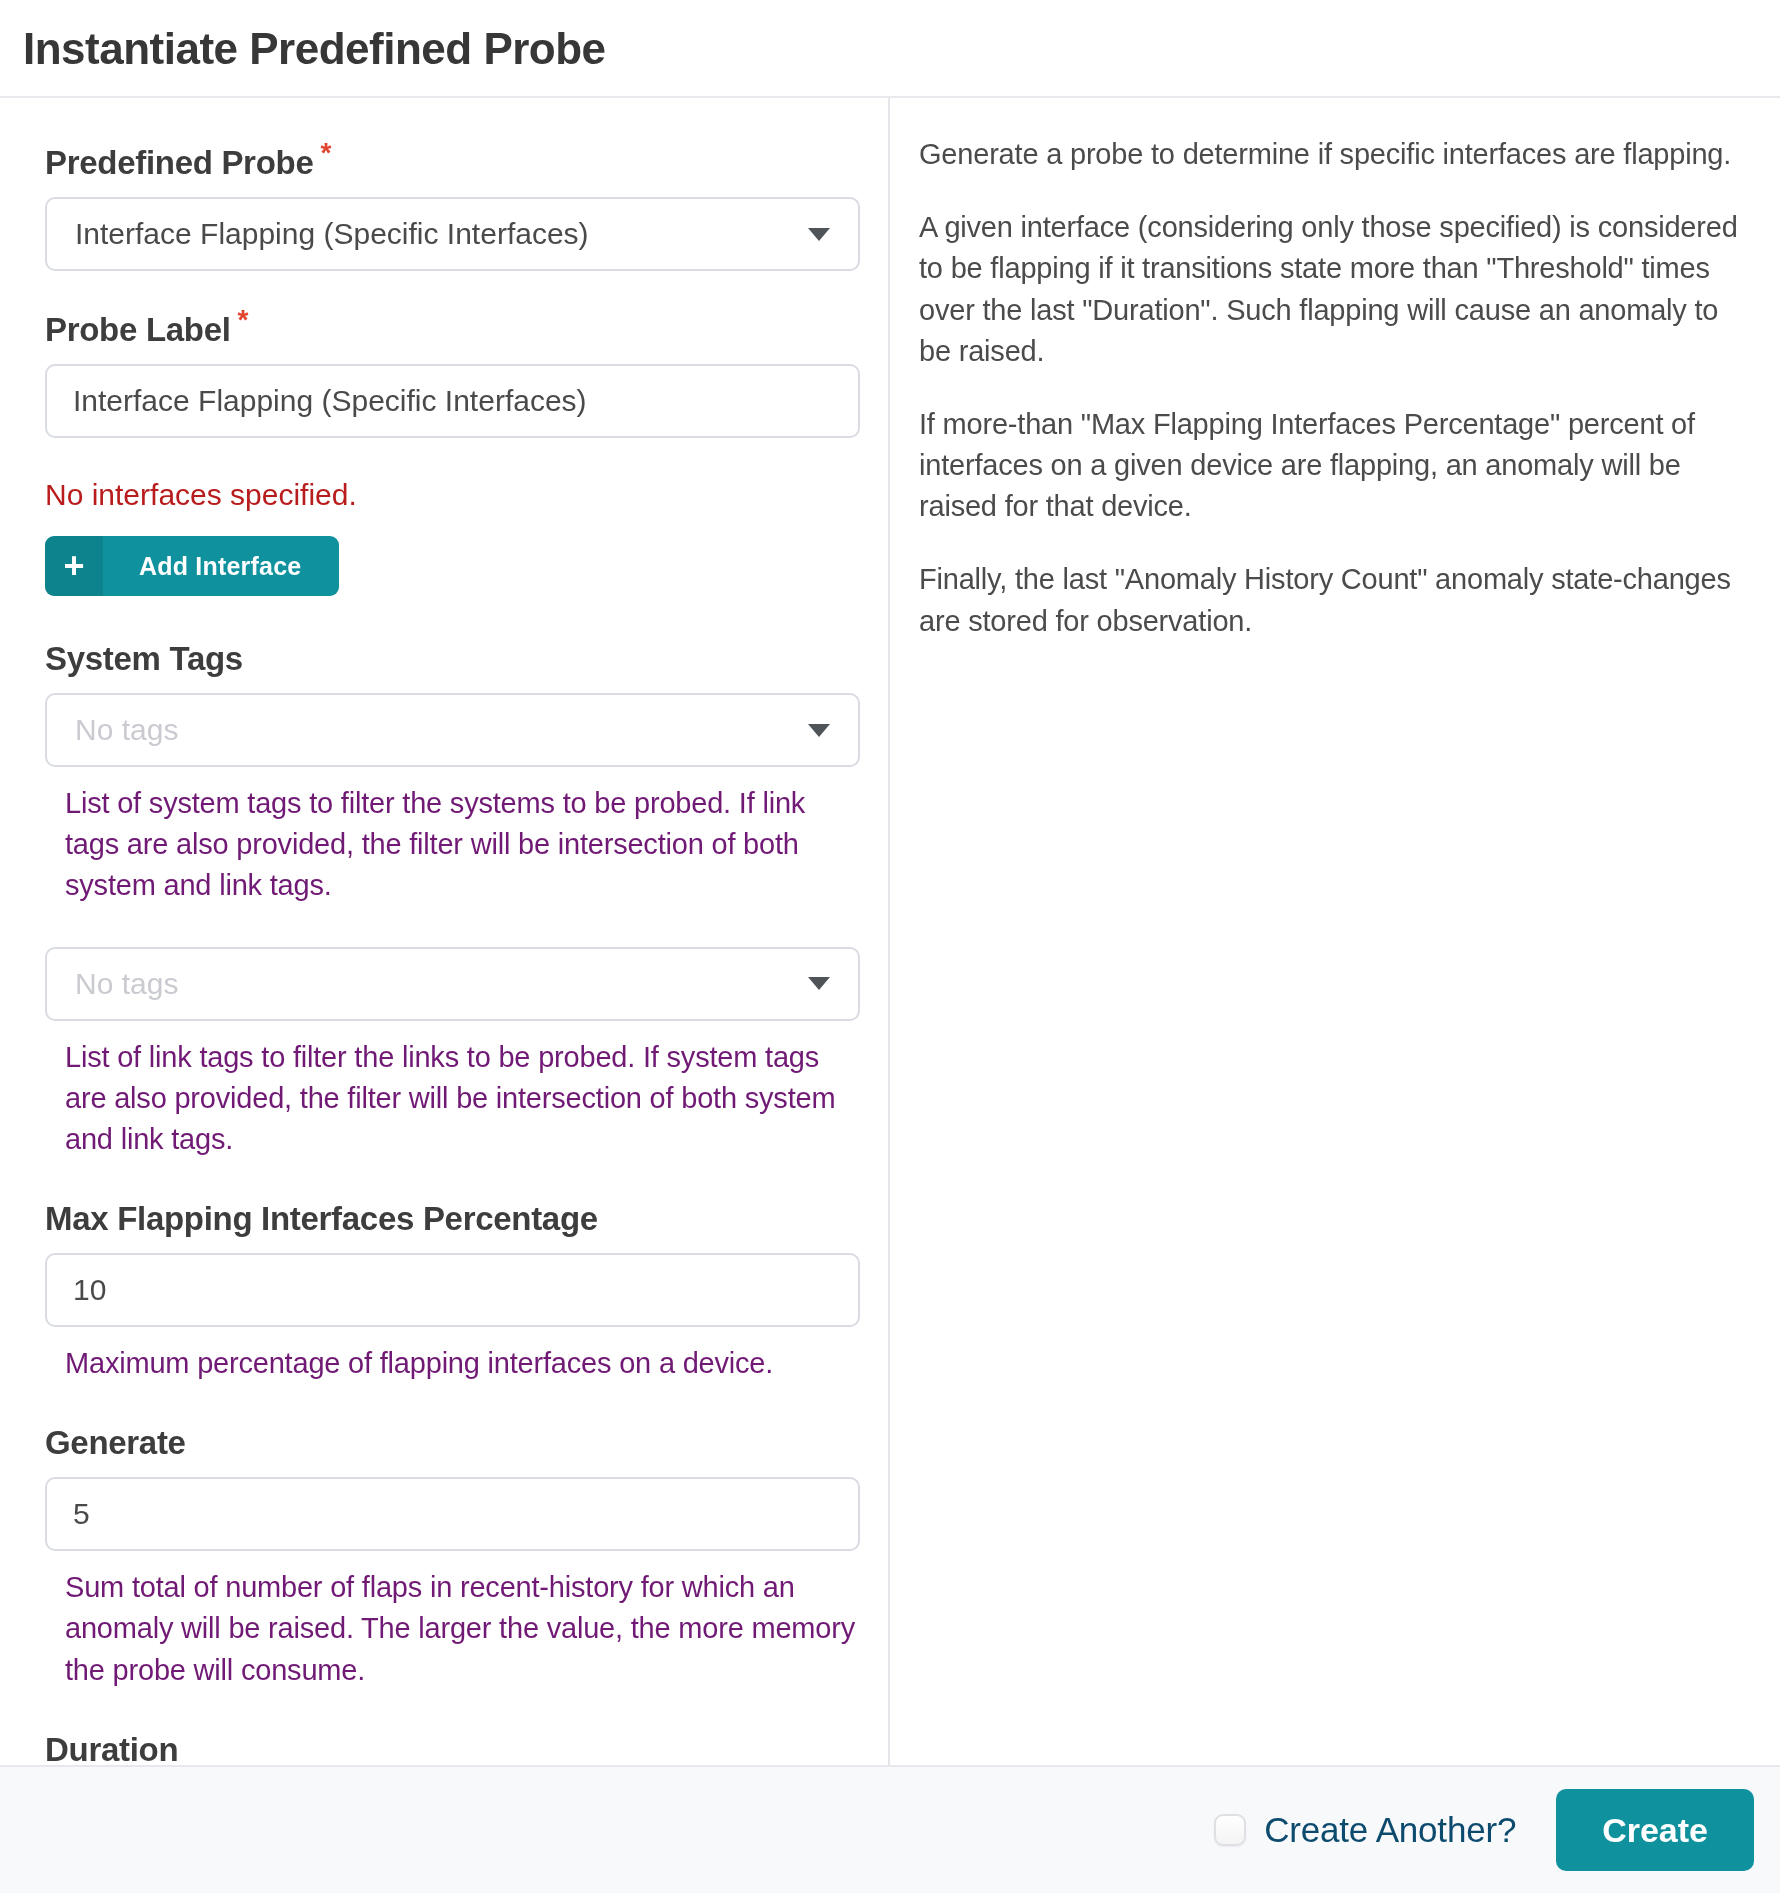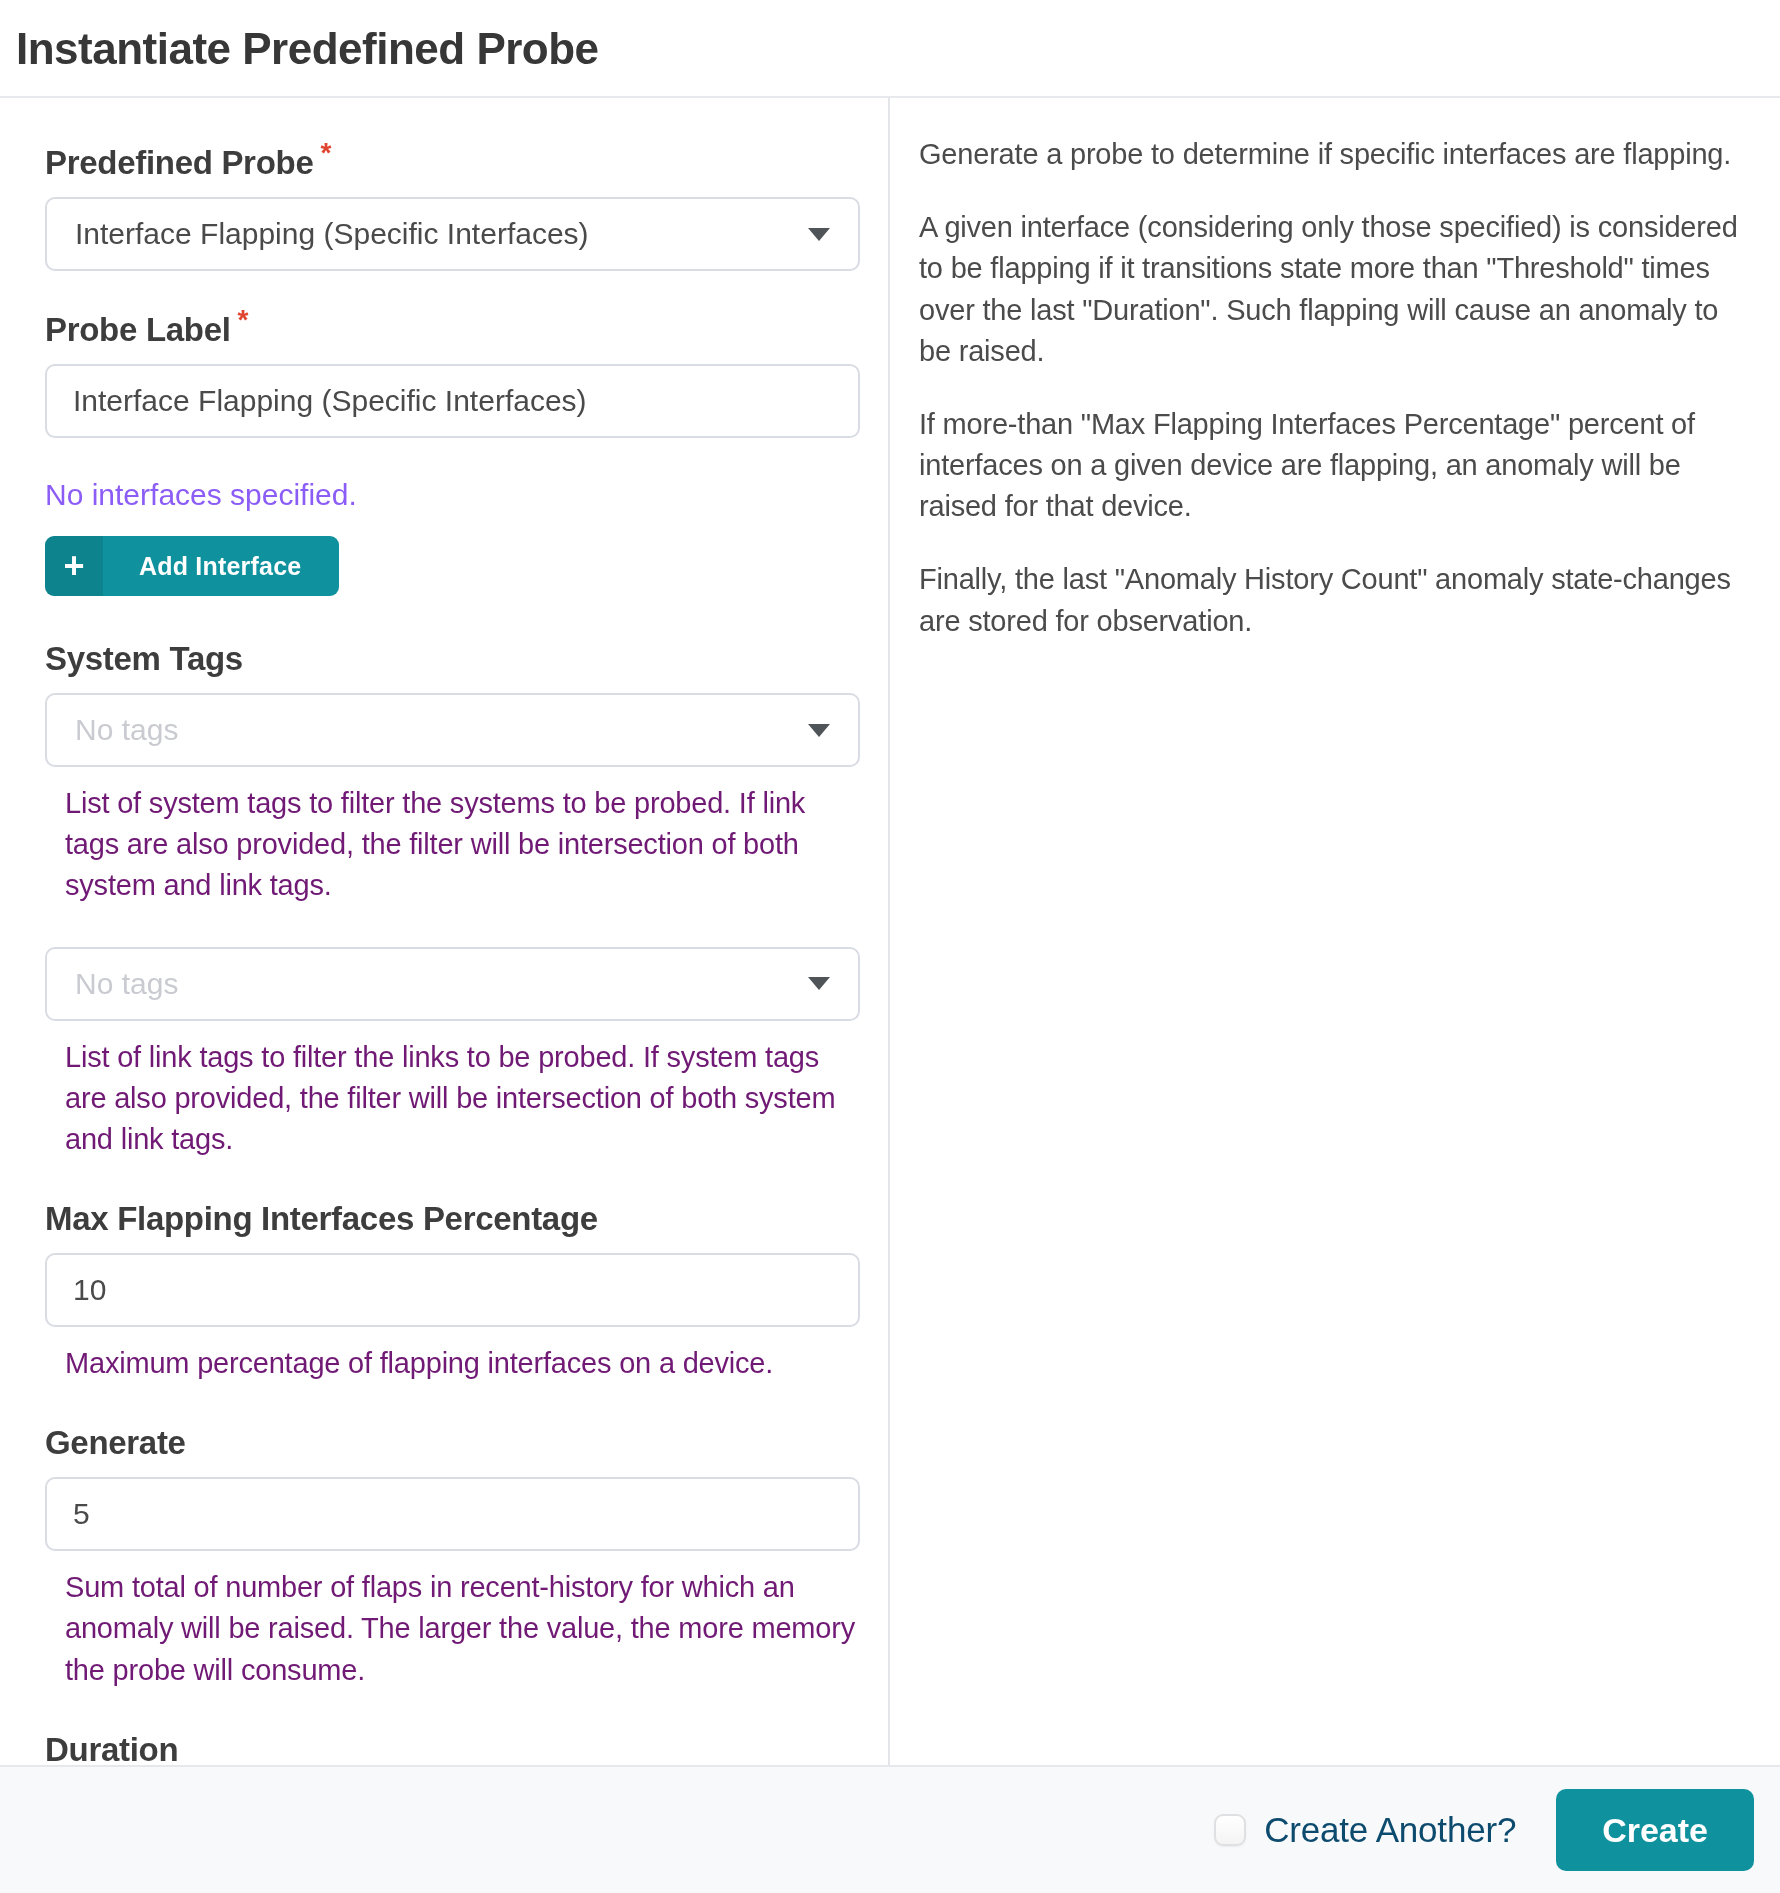--- a/index.html
+++ b/index.html
@@ -14,21 +14,21 @@
   .dialog {
     width: 100%;
     height: 100%;
     display: flex;
     flex-direction: column;
     background: #fff;
   }
 
   
   .dialog-header {
-    padding: 24px 33px 22px 16px;
+    padding: 24px 33px 22px 23px;
     border-bottom: 2px solid #e7e9ec;
     flex: 0 0 auto;
   }
   .dialog-title {
     font-size: 44px;
     font-weight: 700;
     color: #373737;
     letter-spacing: -0.5px;
   }
 
@@ -112,21 +112,21 @@
   .help {
     margin-top: 16px;
     font-size: 29px;
     line-height: 1.42;
     color: #701a75;
     letter-spacing: -0.2px;
     margin-left: 20px;
   }
   .empty-text {
     font-size: 30px;
-    color: #8b5cf6;
+    color: #b91c1c;
     margin: 4px 0 24px 0;
   }
 
   
   .btn-add {
     display: inline-flex;
     align-items: stretch;
     height: 60px;
     background: #0f929e;
     border: none;

